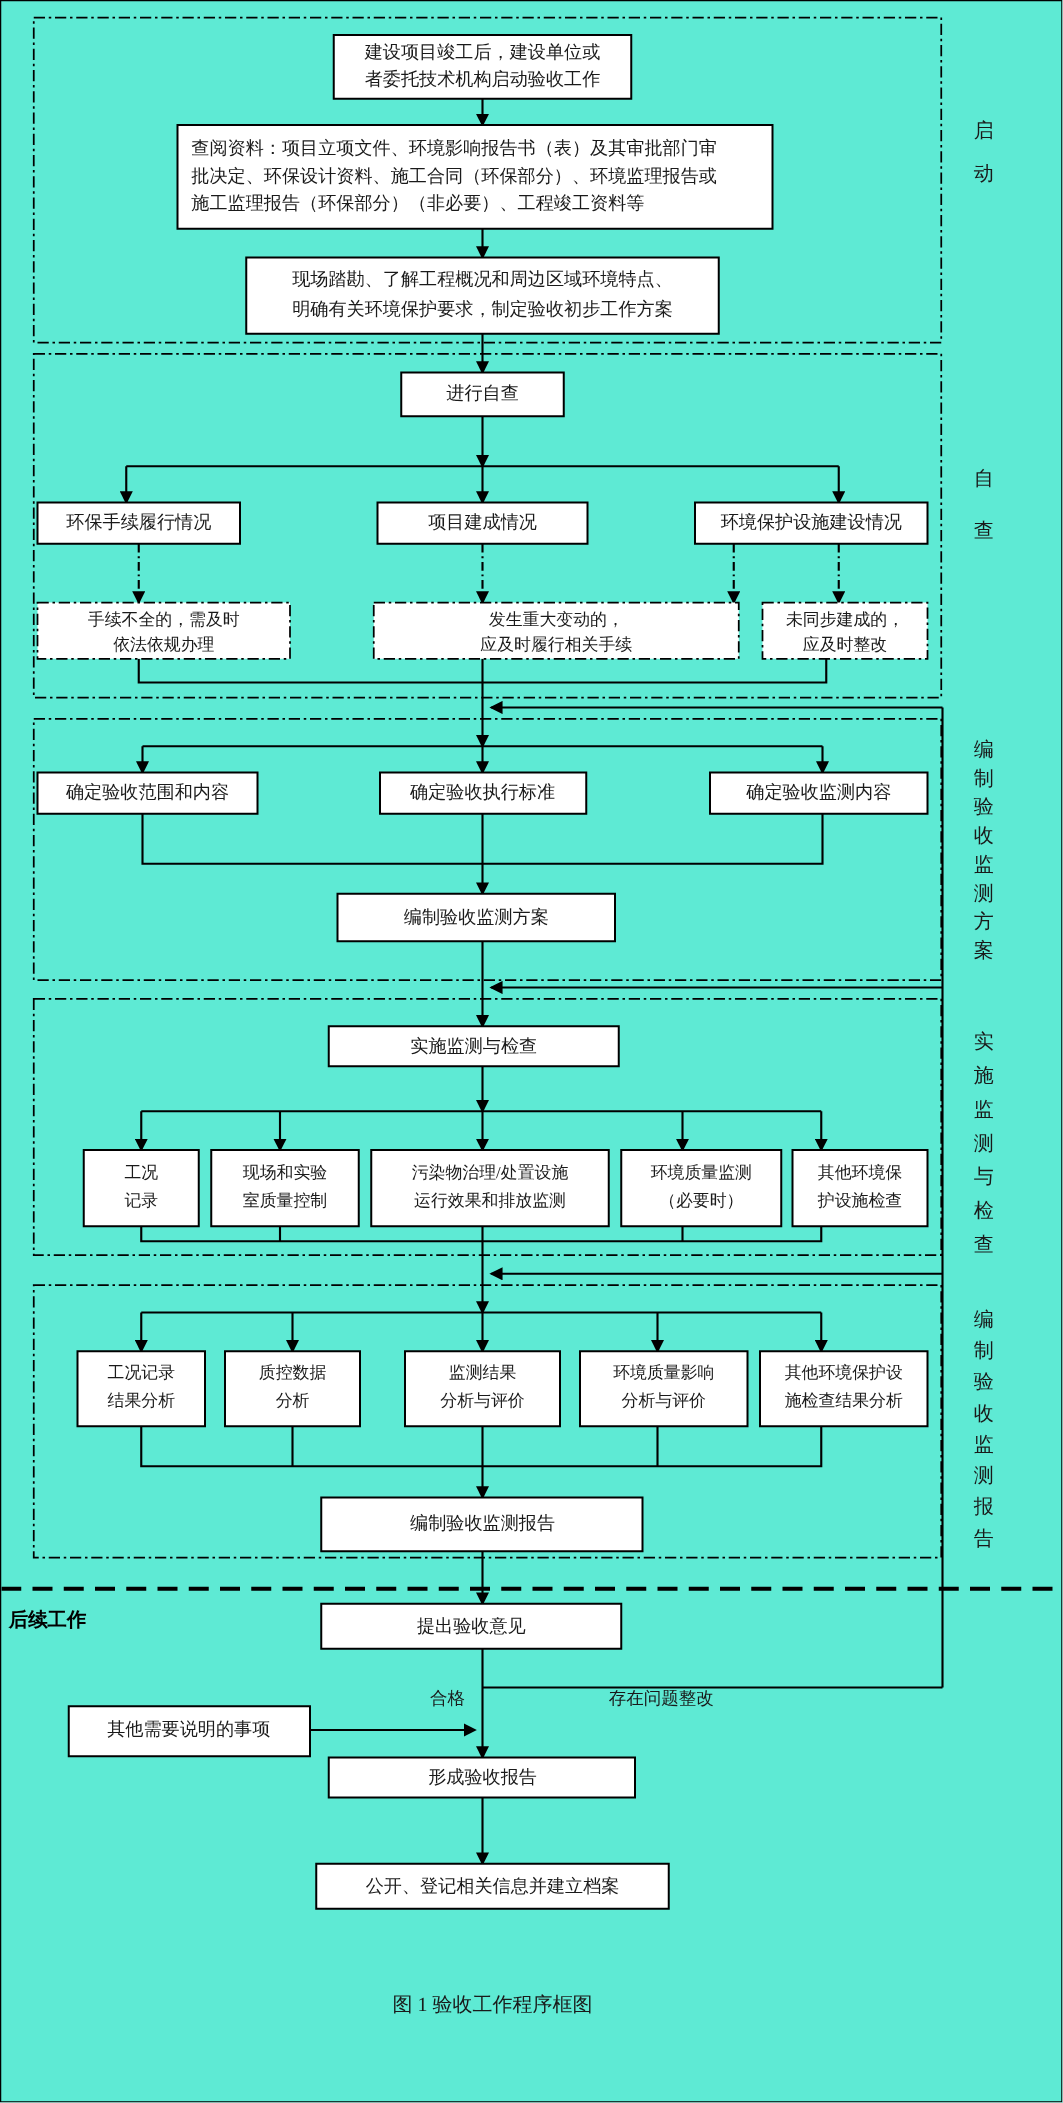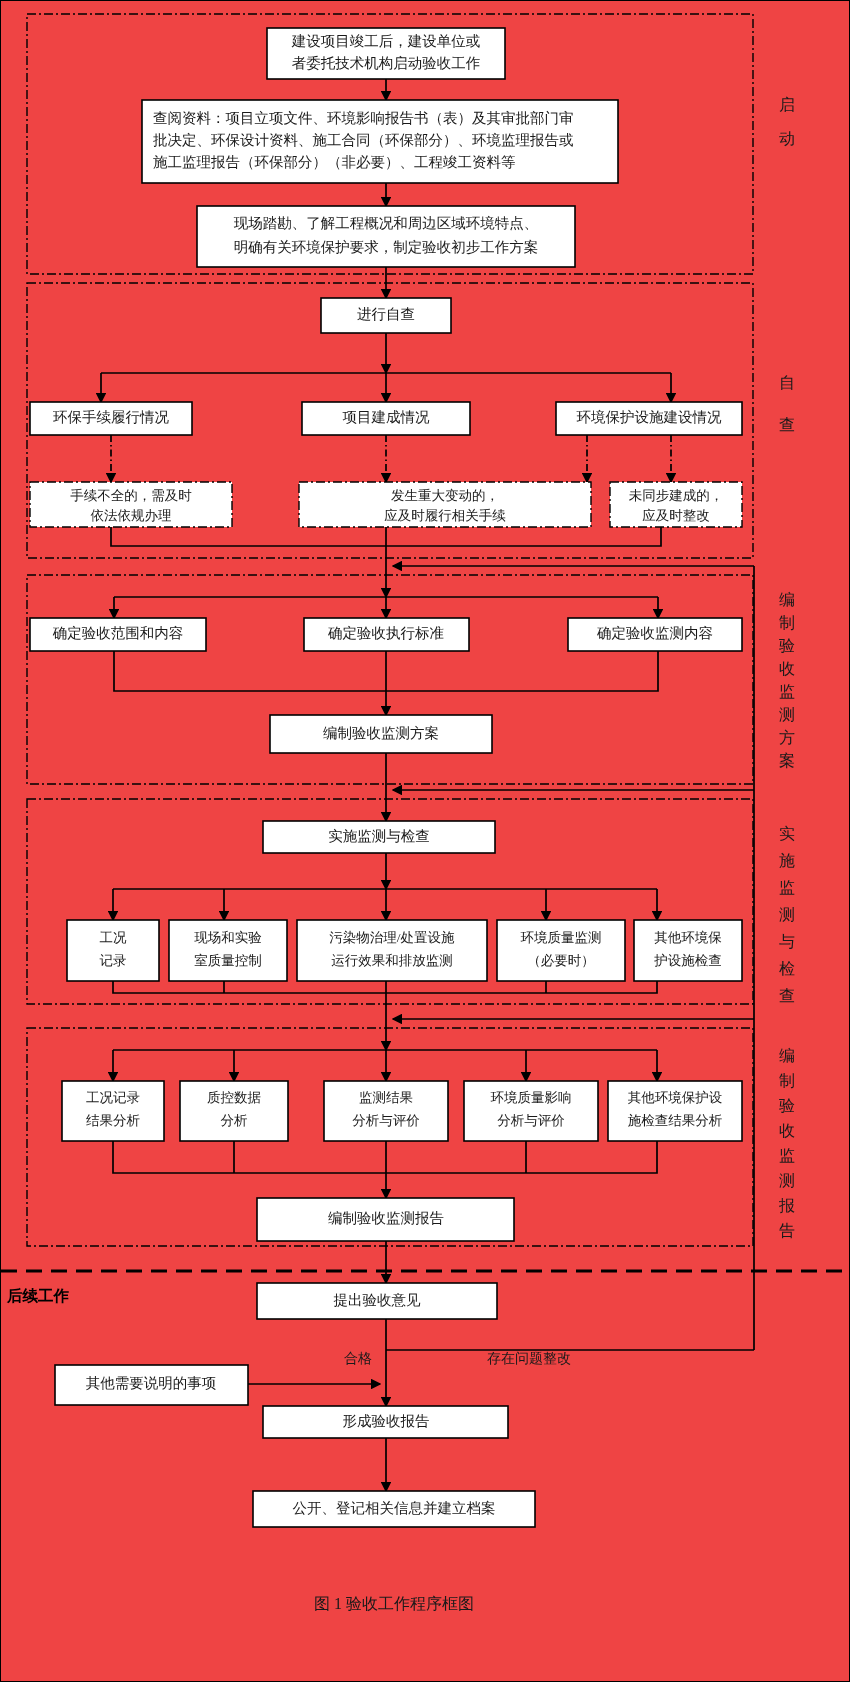--- a/index.html
+++ b/index.html
@@ -7,21 +7,21 @@
     padding: 0;
     background: #ffffff;
   }
   body {
     font-family: "Liberation Serif", "DejaVu Serif", serif;
   }
   #page {
     position: relative;
     width: 850px;
     height: 1682px;
-    background: #ef4444;
+    background: #5eead4;
     border: 1px solid #000000;
     box-sizing: border-box;
     overflow: hidden;
   }
   svg.diagram {
     position: absolute;
     left: 0;
     top: 0;
     width: 850px;
     height: 1682px;

